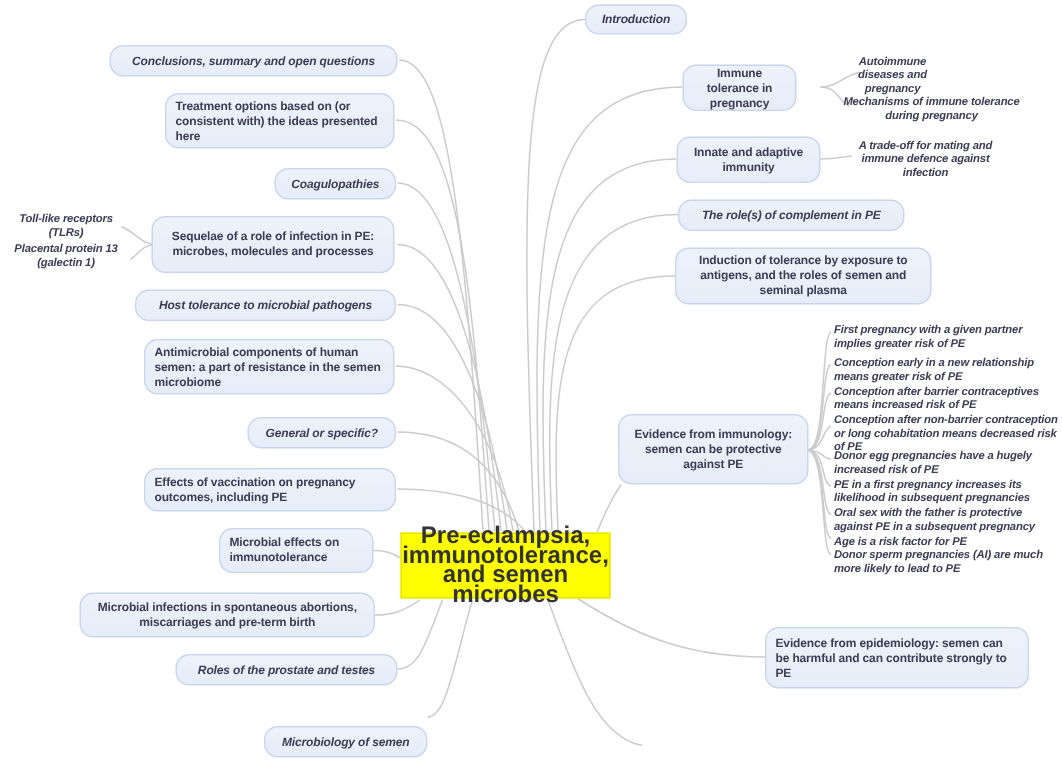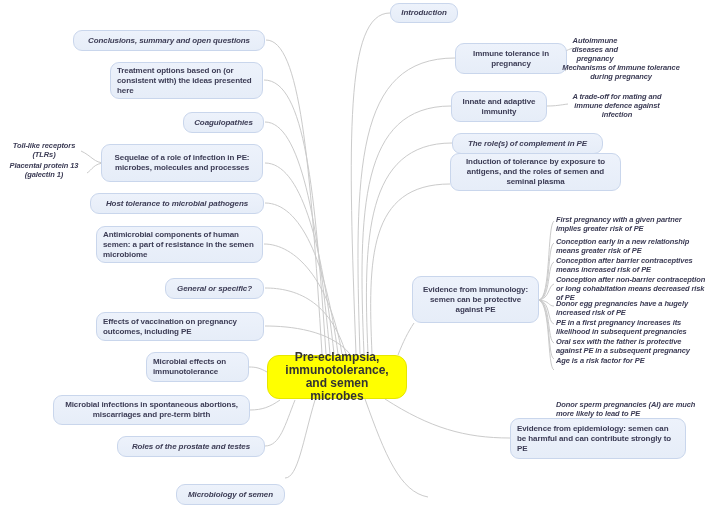--- a/index.html
+++ b/index.html
@@ -23,22 +23,22 @@
   .node.one { white-space:nowrap;font-style:italic; }
   .node.left { justify-content:flex-start; text-align:left; }
   .leaf {
     position:absolute; z-index:1;
     color:#3c3c55; font-weight:bold; font-size:7.5px; line-height:9px;
     letter-spacing:-0.1px; text-align:left;font-style:italic;
   }
   .leaf.ctr { text-align:center; }
   #center-node {
     position:absolute; z-index:2;
-    background:#ffff00; border:1px solid #e6e600; border-radius:12px;
-    color:#333333; font-weight:bold; font-size:12px; line-height:13px;
+    background:#ffff00; border:1px solid #e6e600; border-radius:0;
+    color:#333333; font-weight:bold; font-size:16px; line-height:13px;
     display:flex; align-items:center; justify-content:center;
     text-align:center; padding:4px 16px;
   }
 </style>
 </head>
 <body>
 
 <div id="stage">
 
   <svg id="edges" width="708" height="514" viewBox="0 0 708 514">
@@ -93,34 +93,34 @@
   <div class="node one" style="left:90px; top:193px; width:174px; height:21px;">Host tolerance to microbial pathogens</div>
   <div class="node left" style="left:96px; top:226px; width:167px; height:37px;">Antimicrobial components of human semen: a part of resistance in the semen microbiome</div>
   <div class="node one" style="left:165px; top:278px; width:99px; height:21px;">General or specific?</div>
   <div class="node left" style="left:96px; top:312px; width:168px; height:29px;">Effects of vaccination on pregnancy outcomes, including PE</div>
   <div class="node left" style="left:146px; top:352px; width:103px; height:30px;">Microbial effects on immunotolerance</div>
   <div class="node" style="left:53px; top:395px; width:197px; height:30px;">Microbial infections in spontaneous abortions, miscarriages and pre-term birth</div>
   <div class="node one" style="left:117px; top:436px; width:148px; height:21px;">Roles of the prostate and testes</div>
   <div class="node one" style="left:176px; top:468px; width:109px; height:21px;margin-top:16px;">Microbiology of semen</div>
 
   <div class="node one" style="left:390px; top:3px; width:68px; height:20px;">Introduction</div>
-  <div class="node" style="left:455px; top:43px; width:112px; height:31px;">Immune tolerance in pregnancy</div>
+  <div class="node" style="left:455px; top:43px; width:76px; height:31px;">Immune tolerance in pregnancy</div>
   <div class="leaf ctr" style="left:564px; top:36px; width:62px;">Autoimmune diseases and pregnancy</div>
   <div class="leaf ctr" style="left:560px; top:63px; width:122px;">Mechanisms of immune tolerance during pregnancy</div>
   <div class="node" style="left:451px; top:91px; width:96px; height:31px;">Innate and adaptive immunity</div>
   <div class="leaf ctr" style="left:566px; top:92px; width:102px;">A trade-off for mating and immune defence against infection</div>
   <div class="node one" style="left:452px; top:133px; width:151px; height:21px;">The role(s) of complement in PE</div>
-  <div class="node" style="left:450px; top:153px; width:171px; height:38px;">Induction of tolerance by exposure to antigens, and the roles of semen and seminal plasma</div>
+  <div class="node" style="left:450px; top:165px; width:171px; height:38px;">Induction of tolerance by exposure to antigens, and the roles of semen and seminal plasma</div>
   <div class="node" style="left:412px; top:276px; width:127px; height:47px;">Evidence from immunology: semen can be protective against PE</div>
   <div class="leaf" style="left:556px; top:215px; width:150px;">First pregnancy with a given partner implies greater risk of PE</div>
   <div class="leaf" style="left:556px; top:237px; width:150px;">Conception early in a new relationship means greater risk of PE</div>
   <div class="leaf" style="left:556px; top:256px; width:152px;">Conception after barrier contraceptives means increased risk of PE</div>
   <div class="leaf" style="left:556px; top:275px; width:150px;">Conception after non-barrier contraception or long cohabitation means decreased risk of PE</div>
   <div class="leaf" style="left:556px; top:299px; width:150px;">Donor egg pregnancies have a hugely increased risk of PE</div>
   <div class="leaf" style="left:556px; top:337px; width:152px;">Oral sex with the father is protective against PE in a subsequent pregnancy</div>
   <div class="leaf" style="left:556px; top:318px; width:152px;">PE in a first pregnancy increases its likelihood in subsequent pregnancies</div>
   <div class="leaf" style="left:556px; top:356px; width:150px;">Age is a risk factor for PE</div>
-  <div class="leaf" style="left:556px; top:365px; width:150px;margin-top:35px;">Donor sperm pregnancies (AI) are much more likely to lead to PE</div>
+  <div class="leaf" style="left:556px; top:365px; width:150px;">Donor sperm pregnancies (AI) are much more likely to lead to PE</div>
   <div class="node left" style="left:510px; top:418px; width:176px; height:41px;">Evidence from epidemiology: semen can be harmful and can contribute strongly to PE</div>
 
   <div id="center-node" style="left:267px; top:355px; width:140px; height:44px;">Pre-eclampsia, immunotolerance, and semen microbes</div>
 
 </div>
 
 </body></html>

